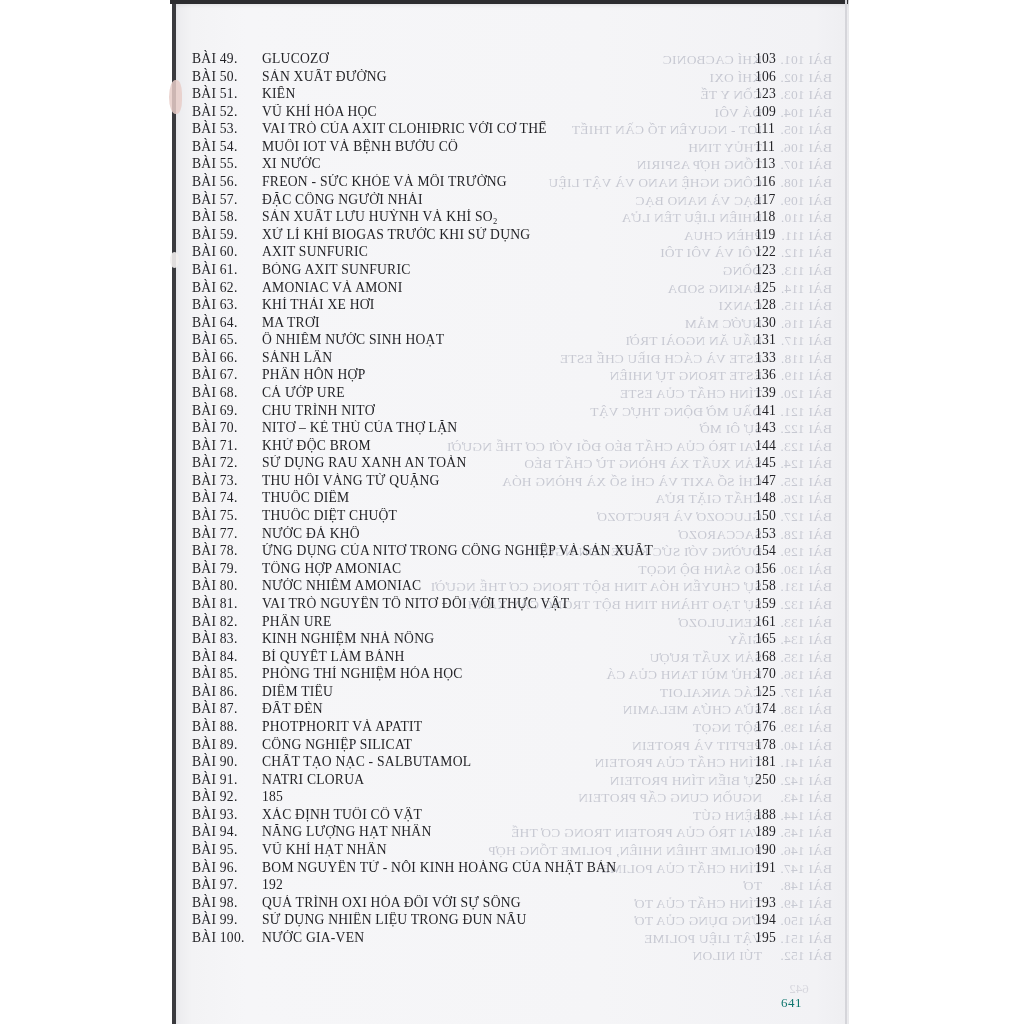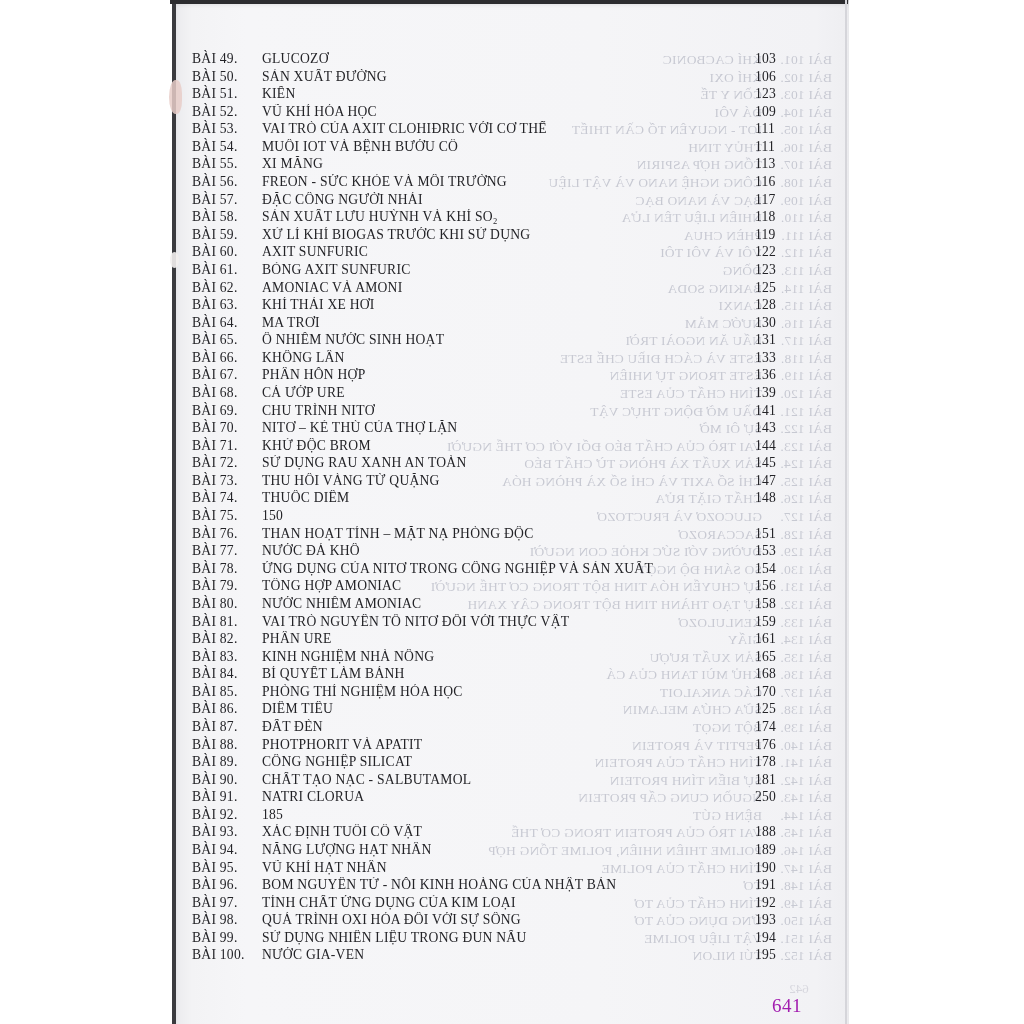--- a/index.html
+++ b/index.html
@@ -30,21 +30,21 @@
   .ghost{position:absolute;left:192px;top:52px;width:640px;transform:scaleX(-1);
     color:#bdbfca;opacity:.8;filter:blur(.35px);pointer-events:none;}
   .g-row{display:flex;align-items:baseline;height:17.58px;font-size:13.4px;letter-spacing:.25px;white-space:nowrap;}
   .g-row .g-label{flex:none;width:70px;}
   .g-row .g-title{flex:1;overflow:hidden;}
   .ghost-footer{position:absolute;left:782px;top:981px;width:34px;text-align:center;
     transform:scaleX(-1);font-size:13px;color:#d7d7de;filter:blur(.4px);}
 
   
   .footer{position:absolute;left:756px;top:995px;width:46px;text-align:right;
-    font-size:19px;color:#a21caf;letter-spacing:.5px;}
+    font-size:13px;color:#0f766e;letter-spacing:.5px;}
 </style>
 </head>
 <body>
 
 <div class="canvas">
   <div class="paper"></div>
   <div class="edge-top"></div>
   <div class="edge-right"></div>
   <div class="edge-notch"></div>
   <div class="edge-notch2"></div>
@@ -344,21 +344,21 @@
   </div>
 
   <div class="row">
     <span class="label">BÀI 54.</span>
     <span class="title">MUỐI IOT VÀ BỆNH BƯỚU CỔ</span>
     <span class="pnum">111</span>
   </div>
 
   <div class="row">
     <span class="label">BÀI 55.</span>
-    <span class="title">XI MĂNG</span>
+    <span class="title">XI NƯỚC</span>
     <span class="pnum">113</span>
   </div>
 
   <div class="row">
     <span class="label">BÀI 56.</span>
     <span class="title">FREON - SỨC KHỎE VÀ MÔI TRƯỜNG</span>
     <span class="pnum">116</span>
   </div>
 
   <div class="row">
@@ -410,21 +410,21 @@
   </div>
 
   <div class="row">
     <span class="label">BÀI 65.</span>
     <span class="title">Ô NHIỄM NƯỚC SINH HOẠT</span>
     <span class="pnum">131</span>
   </div>
 
   <div class="row">
     <span class="label">BÀI 66.</span>
-    <span class="title">KHÔNG LÂN</span>
+    <span class="title">SÁNH LÂN</span>
     <span class="pnum">133</span>
   </div>
 
   <div class="row">
     <span class="label">BÀI 67.</span>
     <span class="title">PHÂN HỖN HỢP</span>
     <span class="pnum">136</span>
   </div>
 
   <div class="row">
@@ -464,28 +464,24 @@
   </div>
 
   <div class="row">
     <span class="label">BÀI 74.</span>
     <span class="title">THUỐC DIÊM</span>
     <span class="pnum">148</span>
   </div>
 
   <div class="row">
     <span class="label">BÀI 75.</span>
+    <span class="title">THUỐC DIỆT CHUỘT</span>
     <span class="pnum">150</span>
   </div>
 
-  <div class="row">
-    <span class="label">BÀI 76.</span>
-    <span class="title">THAN HOẠT TÍNH – MẶT NẠ PHÒNG ĐỘC</span>
-    <span class="pnum">151</span>
-  </div>
 
   <div class="row">
     <span class="label">BÀI 77.</span>
     <span class="title">NƯỚC ĐÁ KHÔ</span>
     <span class="pnum">153</span>
   </div>
 
   <div class="row">
     <span class="label">BÀI 78.</span>
     <span class="title">ỨNG DỤNG CỦA NITƠ TRONG CÔNG NGHIỆP VÀ SẢN XUẤT</span>
@@ -594,21 +590,20 @@
   </div>
 
   <div class="row">
     <span class="label">BÀI 96.</span>
     <span class="title">BOM NGUYÊN TỬ - NỖI KINH HOÀNG CỦA NHẬT BẢN</span>
     <span class="pnum">191</span>
   </div>
 
   <div class="row">
     <span class="label">BÀI 97.</span>
-    <span class="title">TÍNH CHẤT ỨNG DỤNG CỦA KIM LOẠI</span>
     <span class="pnum">192</span>
   </div>
 
   <div class="row">
     <span class="label">BÀI 98.</span>
     <span class="title">QUÁ TRÌNH OXI HÓA ĐỐI VỚI SỰ SỐNG</span>
     <span class="pnum">193</span>
   </div>
 
   <div class="row">

